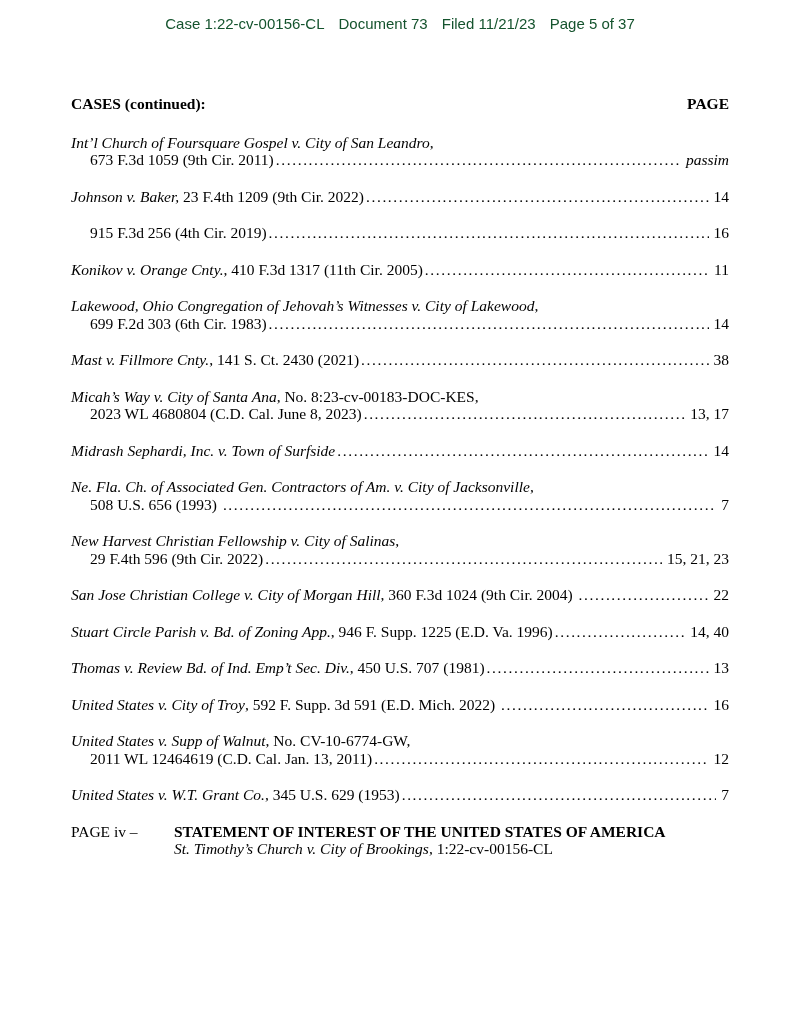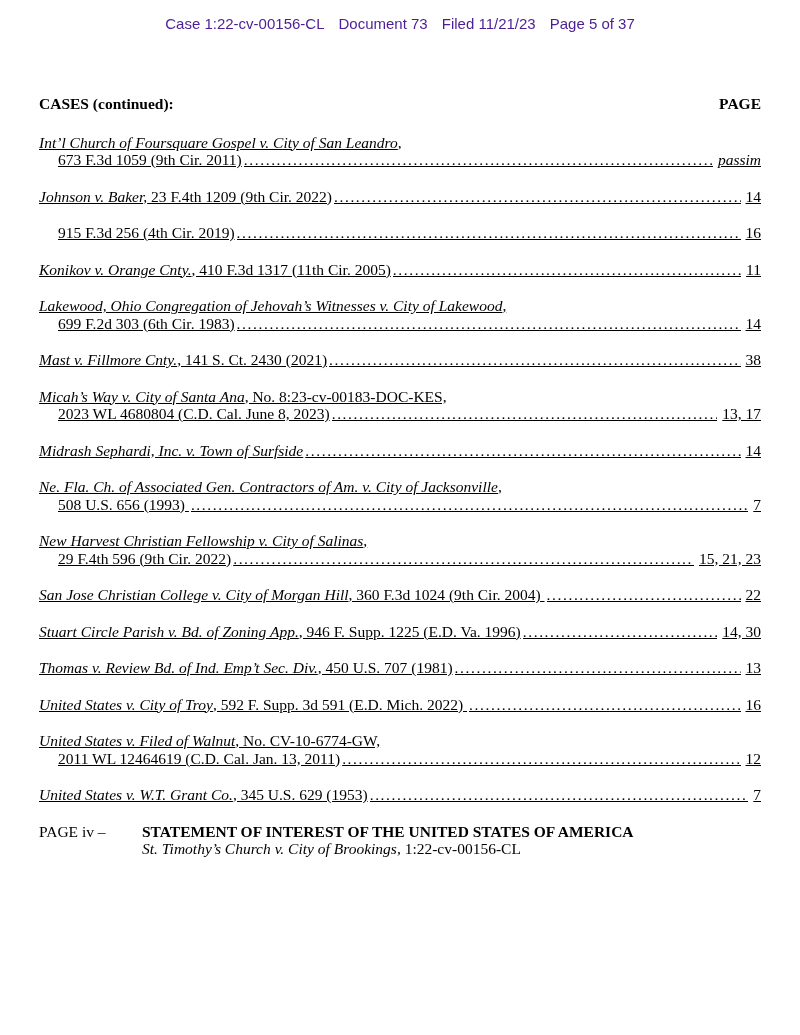--- a/index.html
+++ b/index.html
@@ -15,32 +15,32 @@
   }
   .stamp {
     padding-top: 15px;
     text-align: center;
     font-family: "Liberation Sans", sans-serif;
     font-size: 15px;
     line-height: 17px;
   }
   .stamp span + span { margin-left: 14px; }
   .content {
-    padding: 0 39px;
+    padding: 0 71px;
     margin-top: 27px;
   }
   .toa-header {
     margin-top: 63px;
     display: flex;
     justify-content: space-between;
     font-weight: bold;
     line-height: 17.5px;
   }
   .case-list { margin-top: 21px; }
-  .entry { margin-bottom: 19px; line-height: 17.5px; text-decoration: underline; }
+  .entry { margin-bottom: 19px; line-height: 17.5px; }
   .line { white-space: nowrap; }
   .row { display: flex; align-items: center; }
   .indent { padding-left: 19px; }
   .italic { font-style: italic; }
   .roman { font-style: normal; }
   .line span { white-space: pre; }
   .leader {
     flex: 1 1 auto;
     overflow: hidden;
     white-space: nowrap;
@@ -60,21 +60,21 @@
   .footer-label {
     width: 103px;
     flex: 0 0 103px;
     font-weight: normal;
   }
   .footer-title { font-weight: bold; }
 </style>
 </head>
 <body>
 
-<div class="stamp" style="color: #4c1d95;">
+<div class="stamp" style="color: #14532d;">
   <span>Case 1:22-cv-00156-CL</span><span>Document 73</span><span>Filed 11/21/23</span><span>Page 5 of 37</span>
 </div>
 
 <div class="content">
 
   <div class="toa-header">
     <span>CASES (continued):</span>
     <span>PAGE</span>
   </div>
 
@@ -163,41 +163,41 @@
           <span class="roman">, 360 F.3d 1024 (9th Cir. 2004) </span>
           <span class="leader"></span>
           <span class="page">22</span>
         </div>
       </div>
       <div class="entry">
         <div class="line row">
           <span class="italic">Stuart Circle Parish v. Bd. of Zoning App.</span>
           <span class="roman">, 946 F. Supp. 1225 (E.D. Va. 1996)</span>
           <span class="leader"></span>
-          <span class="page">14, 30</span>
+          <span class="page">14, 40</span>
         </div>
       </div>
       <div class="entry">
         <div class="line row">
           <span class="italic">Thomas v. Review Bd. of Ind. Emp’t Sec. Div.</span>
           <span class="roman">, 450 U.S. 707 (1981)</span>
           <span class="leader"></span>
           <span class="page">13</span>
         </div>
       </div>
       <div class="entry">
         <div class="line row">
           <span class="italic">United States v. City of Troy</span>
           <span class="roman">, 592 F. Supp. 3d 591 (E.D. Mich. 2022) </span>
           <span class="leader"></span>
           <span class="page">16</span>
         </div>
       </div>
       <div class="entry">
-        <div class="line"><span class="italic">United States v. Filed of Walnut</span><span class="roman">, No. CV-10-6774-GW,</span></div>
+        <div class="line"><span class="italic">United States v. Supp of Walnut</span><span class="roman">, No. CV-10-6774-GW,</span></div>
         <div class="line row indent">
           <span class="roman">2011 WL 12464619 (C.D. Cal. Jan. 13, 2011)</span>
           <span class="leader"></span>
           <span class="page">12</span>
         </div>
       </div>
       <div class="entry">
         <div class="line row">
           <span class="italic">United States v. W.T. Grant Co.</span>
           <span class="roman">, 345 U.S. 629 (1953)</span>

